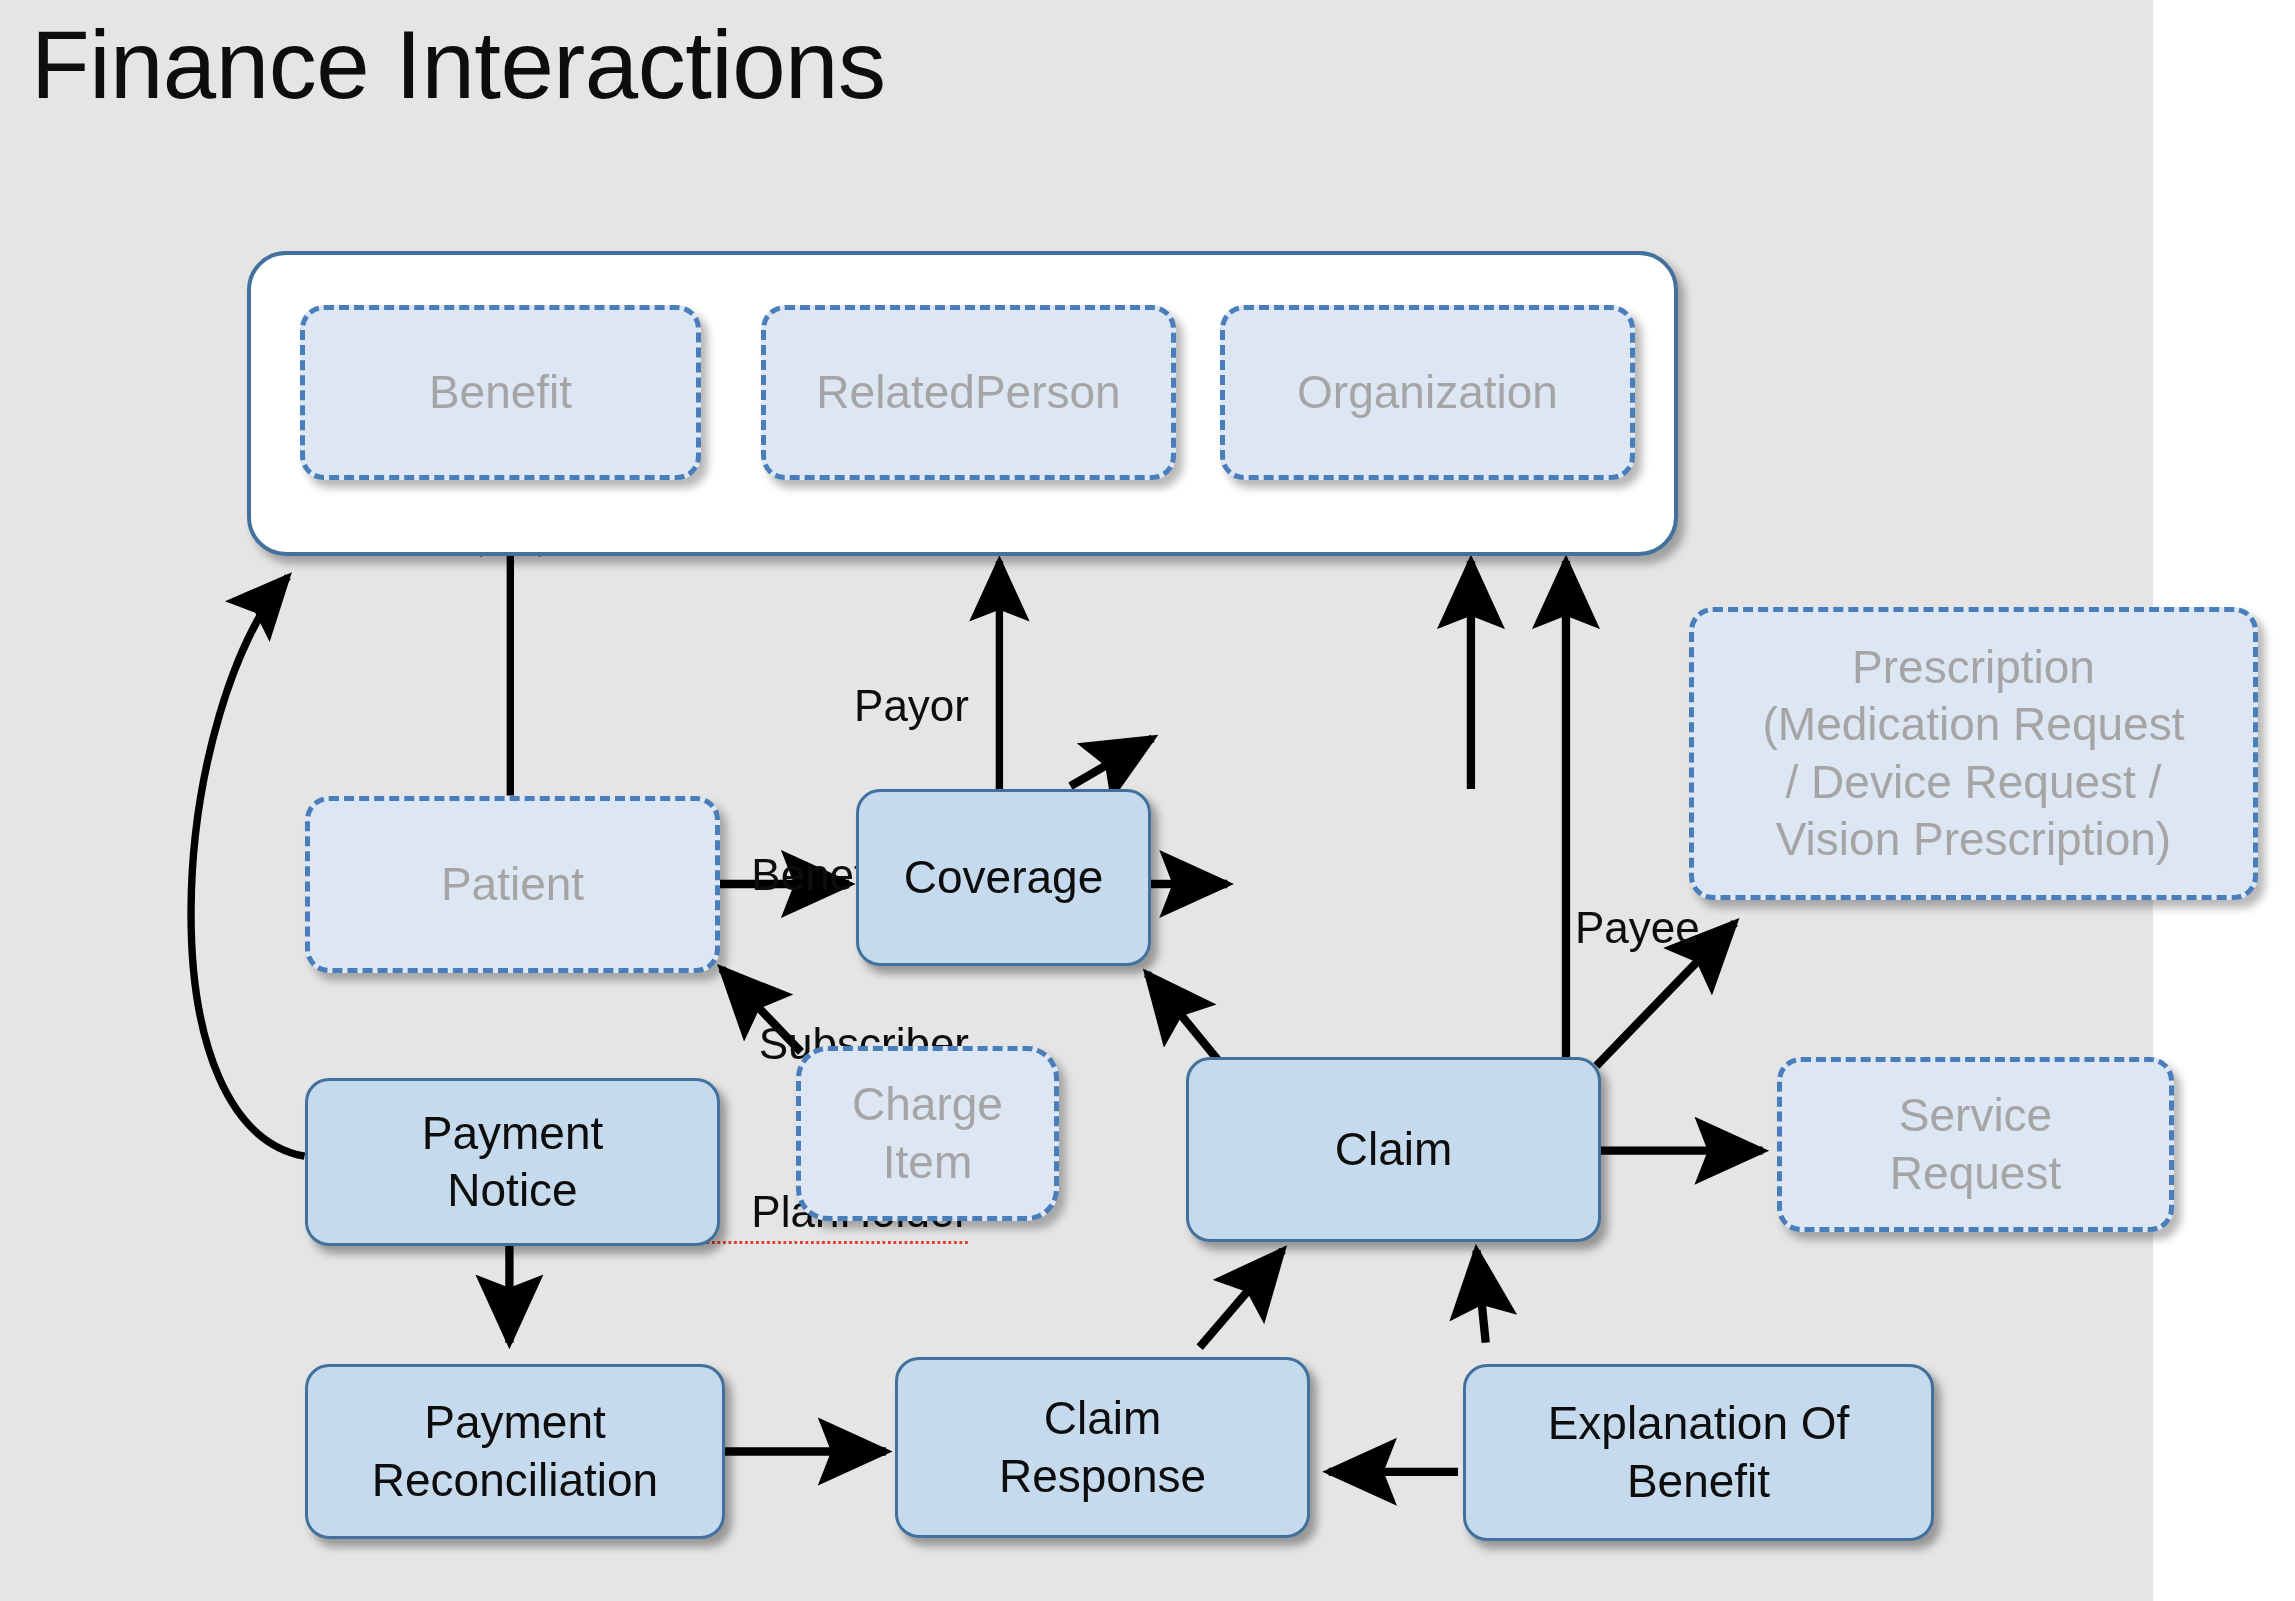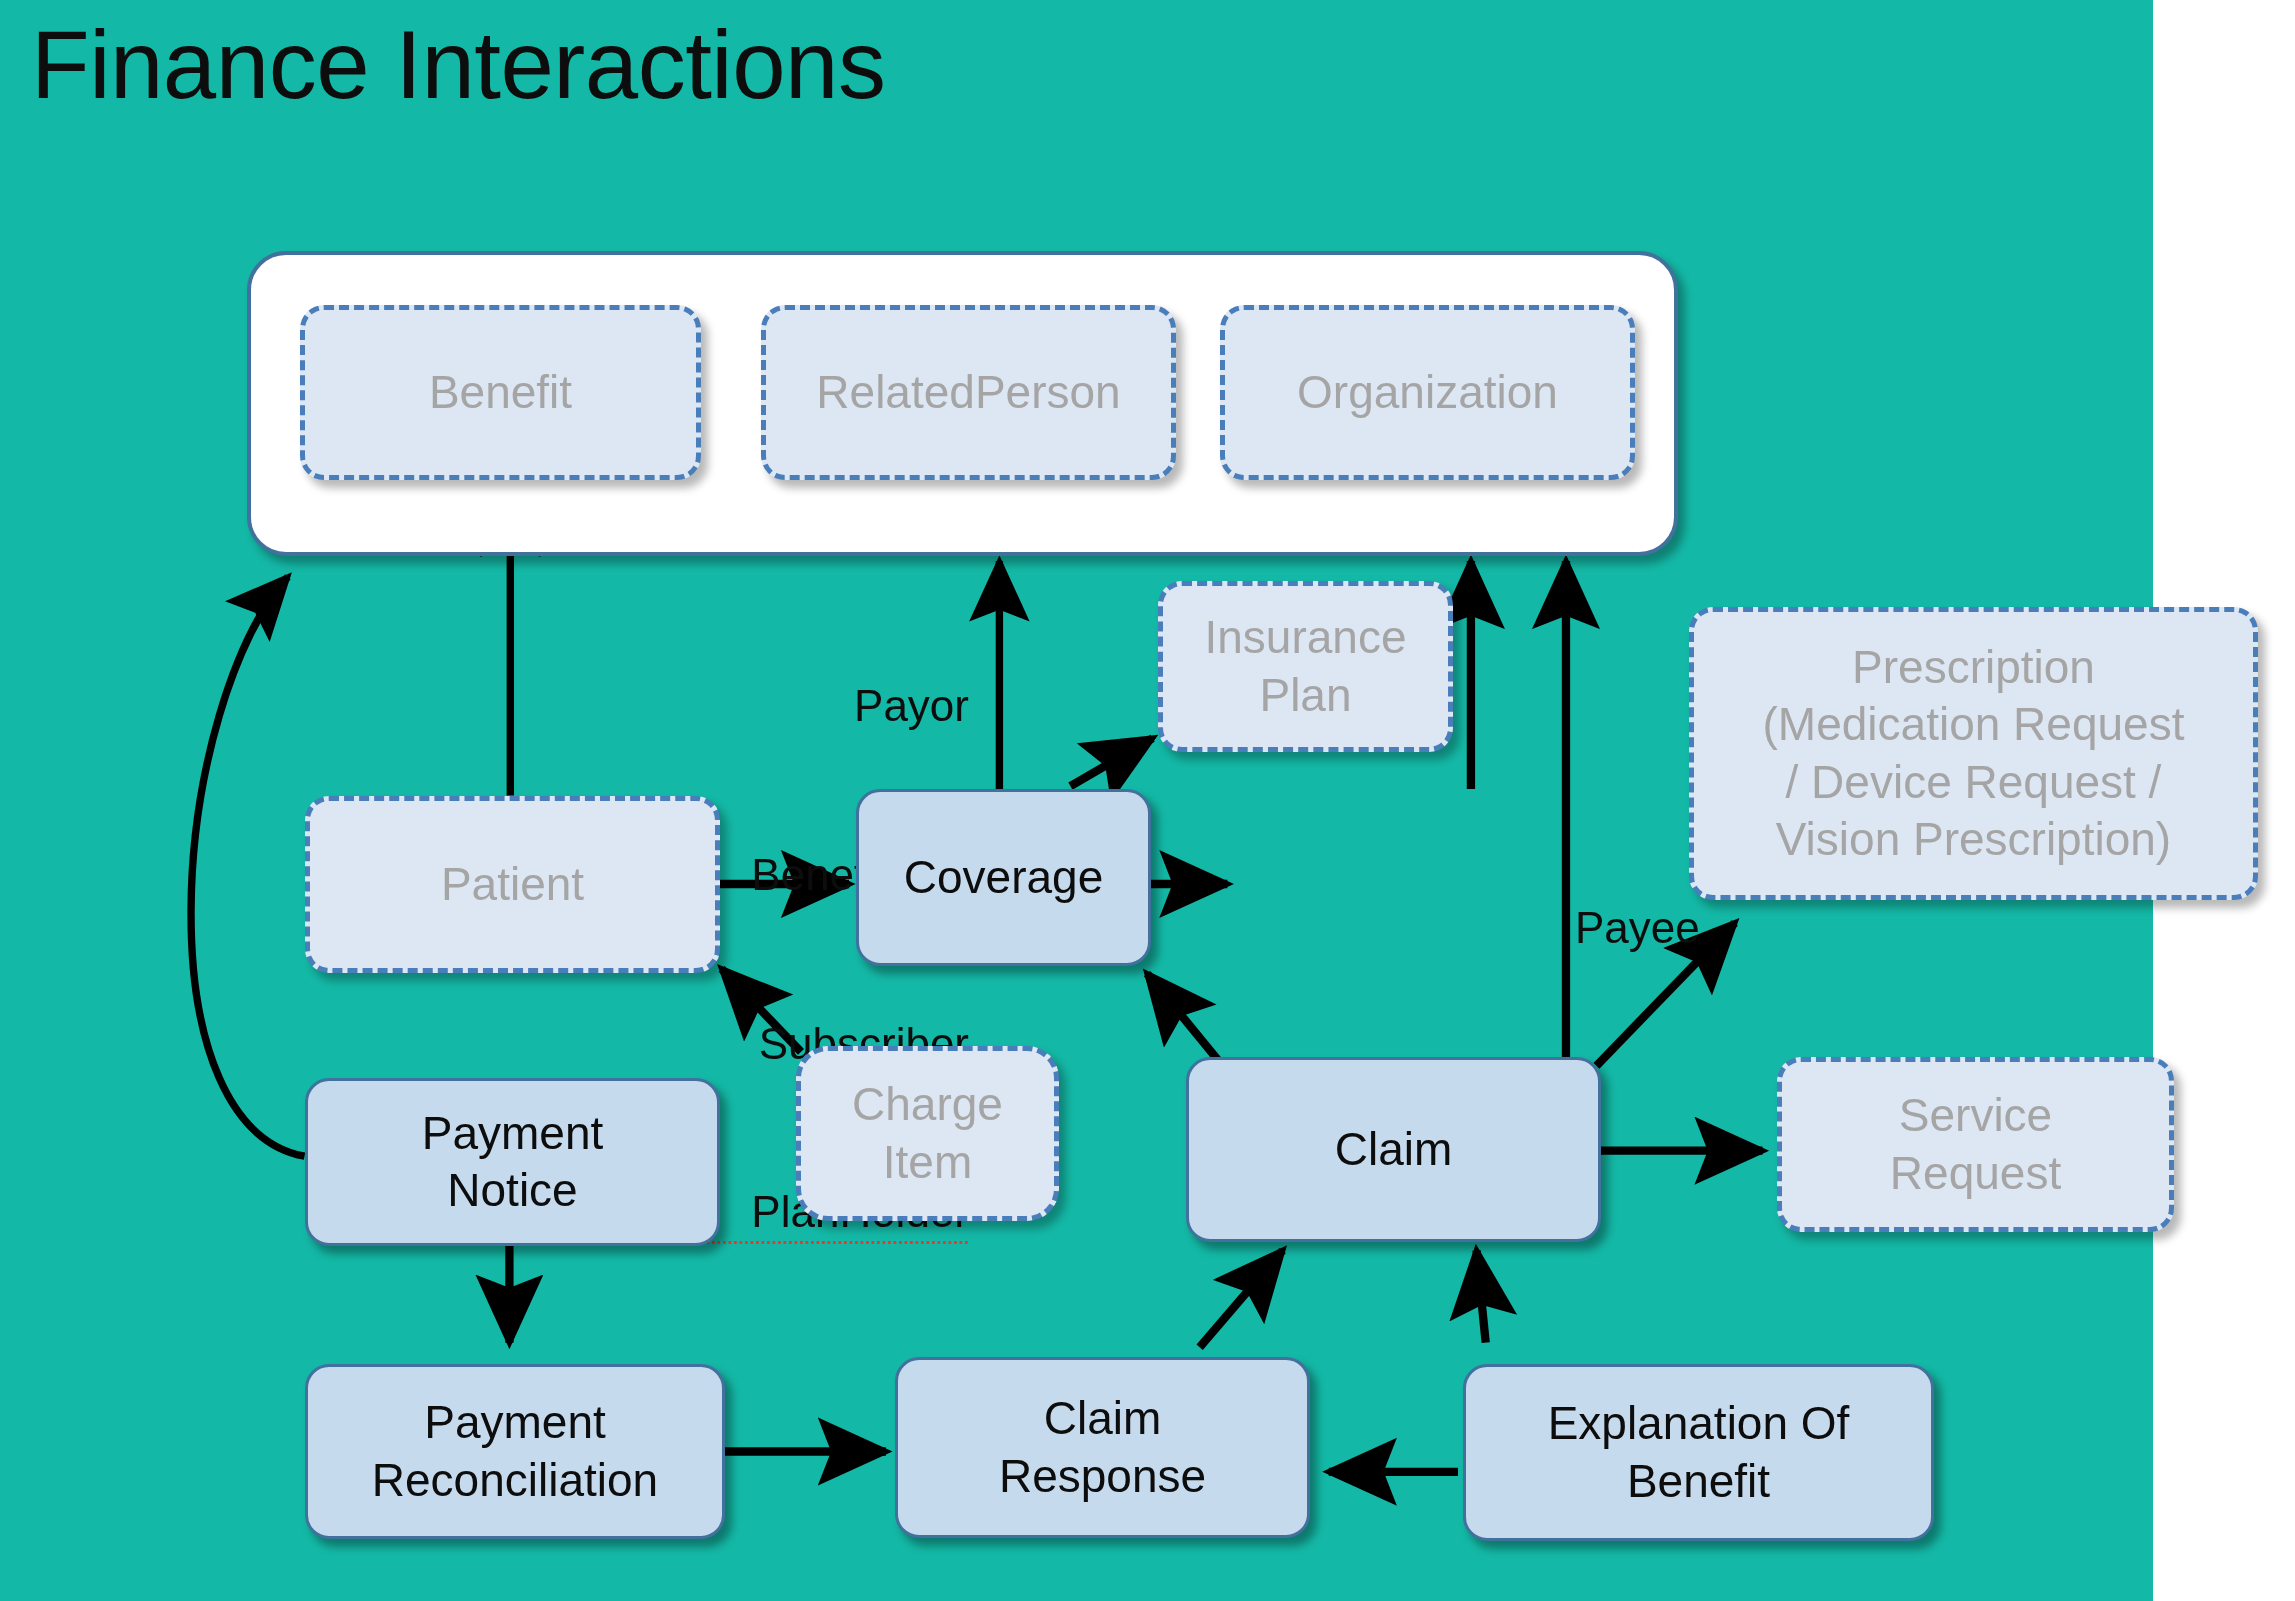--- a/index.html
+++ b/index.html
@@ -11,21 +11,21 @@
   body {
     font-family: "Liberation Sans", sans-serif;
     width: 2295px;
     height: 1601px;
     overflow: hidden;
   }
   #stage {
     position: relative;
     width: 2153px;
     height: 1601px;
-    background: #14b8a6;
+    background: #e5e5e5;
   }
   #page-title {
     position: absolute;
     left: 31px;
     top: 7.4px;
     font-size: 96px;
     font-weight: 400;
     color: #0d0d0d;
     letter-spacing: -0.5px;
     line-height: 1.2;
@@ -178,24 +178,20 @@
 
   <div class="node dashed" style="left:305px; top:796px; width:415px; height:177px;">
     <span class="label">Patient</span>
   </div>
 
   <div class="node solid" style="left:856px; top:789px; width:295px; height:177px;">
     <span class="label">Coverage</span>
   </div>
 
 
-  <div class="node dashed" style="left:1158px; top:581px; width:295px; height:171px; white-space:pre-line;">
-    <span class="label">Insurance
-Plan</span>
-  </div>
 
   <div class="node dashed" style="left:1689px; top:607px; width:569px; height:293px; white-space:pre-line;">
     <span class="label">Prescription
 (Medication Request
 / Device Request /
 Vision Prescription)</span>
   </div>
 
   <div class="node dashed" style="left:796px; top:1046px; width:263px; height:175px; white-space:pre-line;border-radius:32px;">
     <span class="label">Charge

